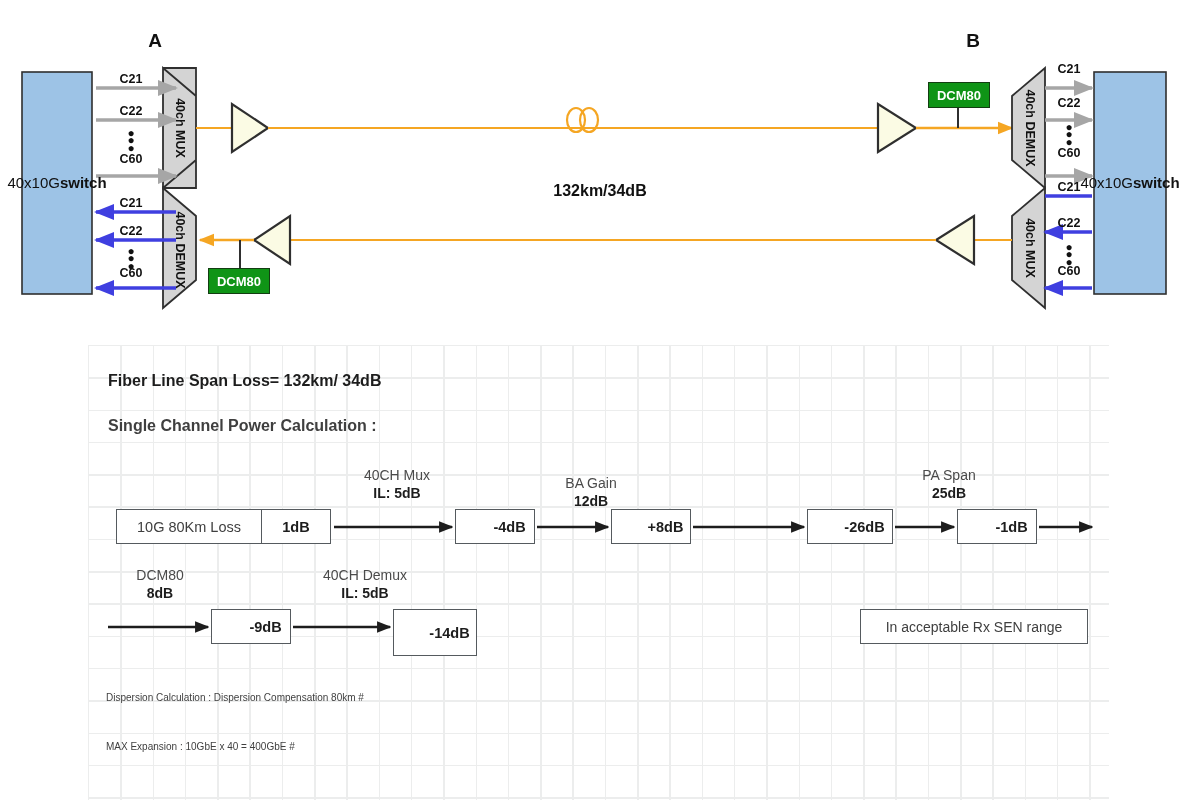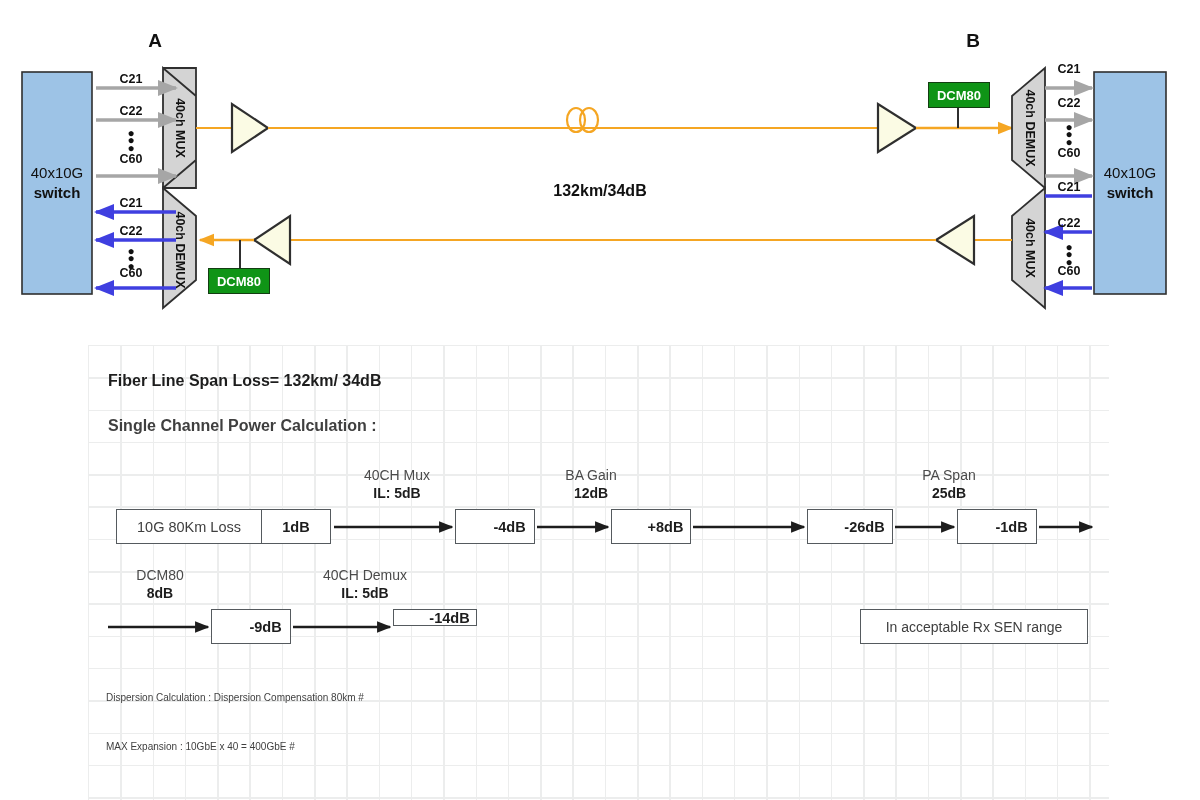--- a/index.html
+++ b/index.html
@@ -33,21 +33,21 @@
     font-weight: bold;
     font-size: 19px;
     color: #111111;
     text-align: center;
   }
   .switch-box {
     background: #9dc3e6;
     border: 1.6px solid #2f2f2f;
     box-sizing: border-box;
     display: flex;
-    flex-direction: column;
+    flex-direction: row;
     align-items: center;
     justify-content: center;
     line-height: 1.35;
   }
   .switch-line1 {
     font-size: 15px;
     color: #111111;
   }
   .switch-line2 {
     font-size: 15px;
@@ -325,21 +325,21 @@
       <div class="split-left" style="width:145px;">10G 80Km Loss</div>
       <div class="split-right">1dB</div>
     </div>
 
     <div class="arrow-caption" style="left:243px; top:122px; width:132px;">
       <div class="cap-top">40CH Mux</div>
       <div class="cap-bot">IL: 5dB</div>
     </div>
     <div class="calc-box" style="left:367px; top:164px; width:80px; height:35px;">-4dB</div>
 
-    <div class="arrow-caption" style="left:447px; top:122px; width:112px;">
+    <div class="arrow-caption" style="left:447px; top:130px; width:112px;">
       <div class="cap-top">BA Gain</div>
       <div class="cap-bot">12dB</div>
     </div>
     <div class="calc-box" style="left:523px; top:164px; width:80px; height:35px;">+8dB</div>
 
     <div class="calc-box" style="left:719px; top:164px; width:86px; height:35px;">-26dB</div>
 
     <div class="arrow-caption" style="left:805px; top:122px; width:112px;">
       <div class="cap-top">PA Span</div>
       <div class="cap-bot">25dB</div>
@@ -349,21 +349,21 @@
     <div class="arrow-caption" style="left:18px; top:222px; width:108px;">
       <div class="cap-top">DCM80</div>
       <div class="cap-bot">8dB</div>
     </div>
     <div class="calc-box" style="left:123px; top:264px; width:80px; height:35px;">-9dB</div>
 
     <div class="arrow-caption" style="left:203px; top:222px; width:148px;">
       <div class="cap-top">40CH Demux</div>
       <div class="cap-bot">IL: 5dB</div>
     </div>
-    <div class="calc-box" style="left:305px; top:264px; width:84px; height:17px;">-14dB</div>
+    <div class="calc-box" style="left:305px; top:264px; width:84px; height:47px;">-14dB</div>
 
     <div class="note-box" style="left:772px; top:264px; width:228px; height:35px;">In acceptable Rx SEN range</div>
 
     <div class="foot-line" style="left:18px; top:347px;">Dispersion Calculation : Dispersion Compensation 80km #</div>
     <div class="foot-line" style="left:18px; top:396px;">MAX Expansion :  10GbE x 40 = 400GbE #</div>
 
     <svg class="layer" viewBox="0 0 1021 455" style="width:1021px; height:455px;" xmlns="http://www.w3.org/2000/svg">
       <defs>
         <marker id="arrK" viewBox="0 0 10 10" refX="9" refY="5" markerWidth="6" markerHeight="6" orient="auto-start-reverse">
           <path d="M0,1 L10,5 L0,9 z" fill="#1d1d1d"></path>

